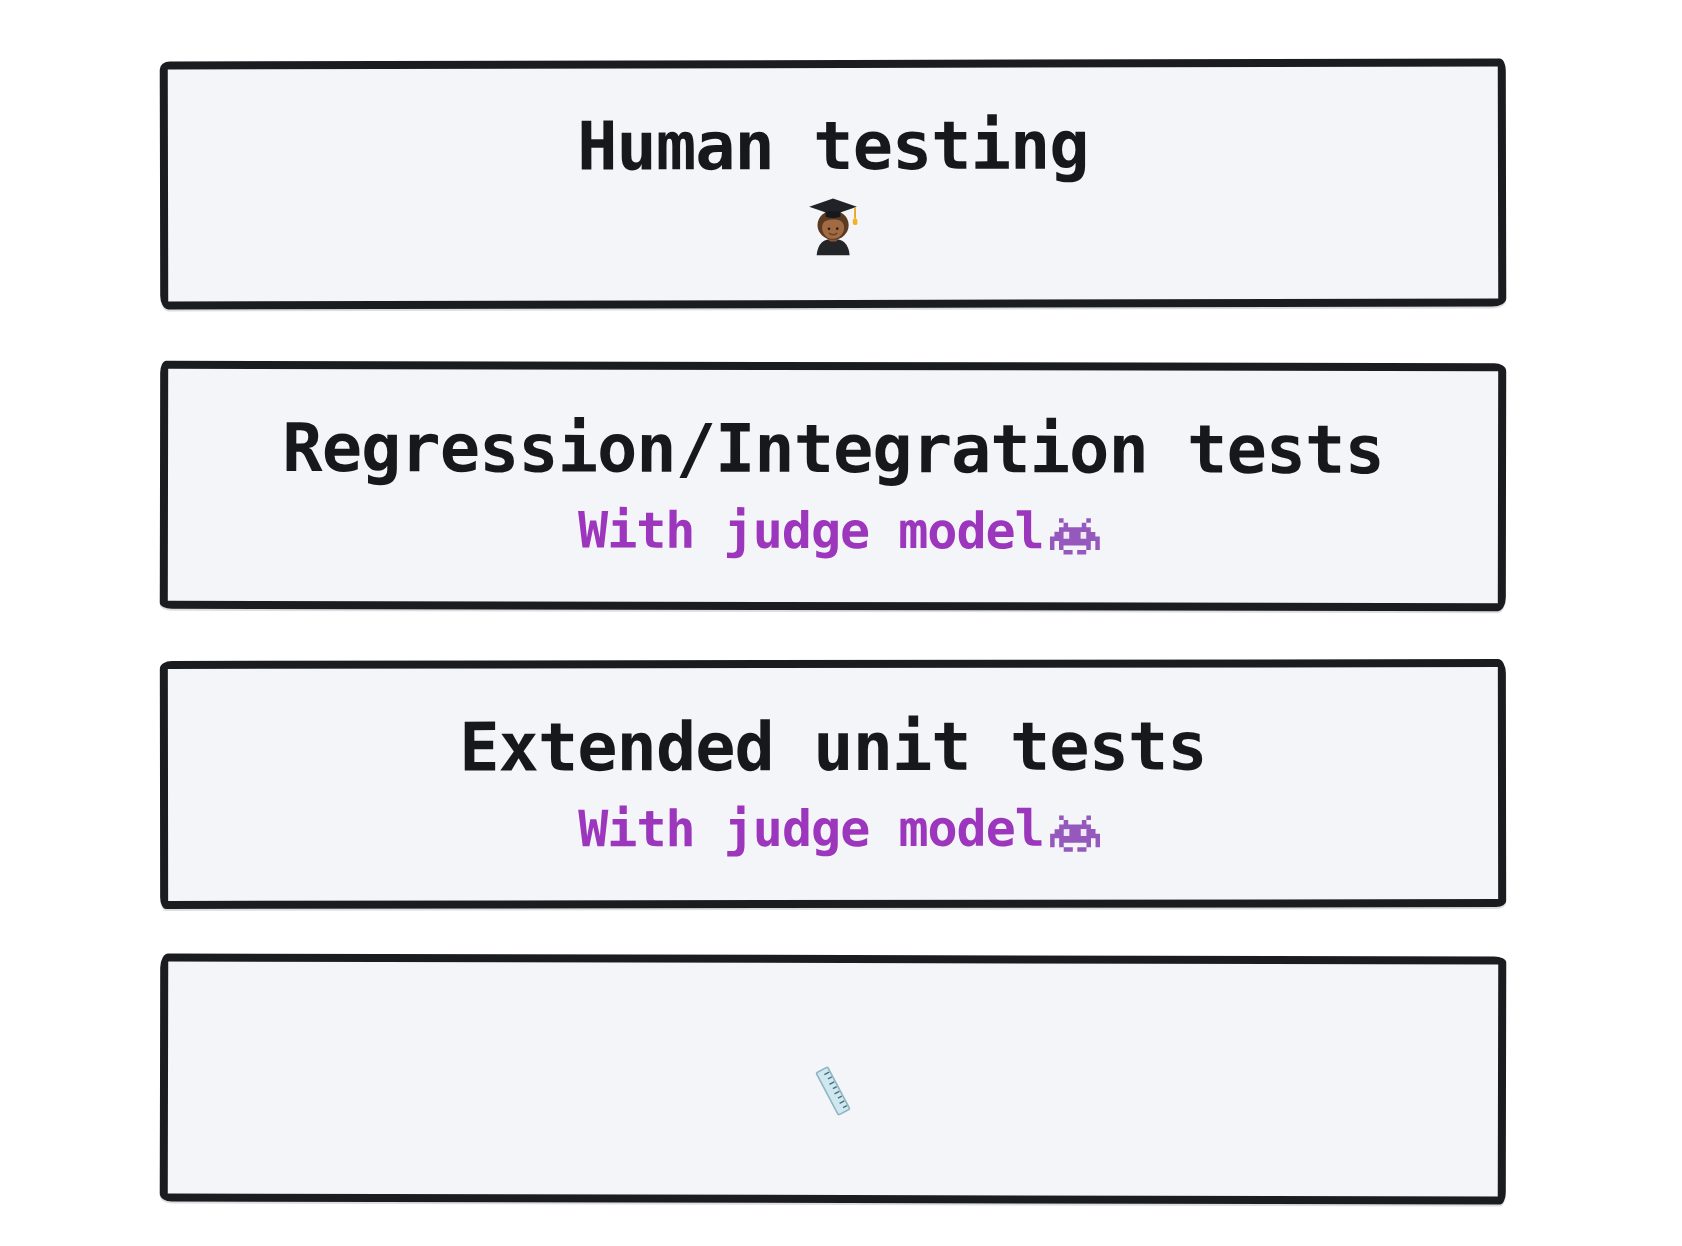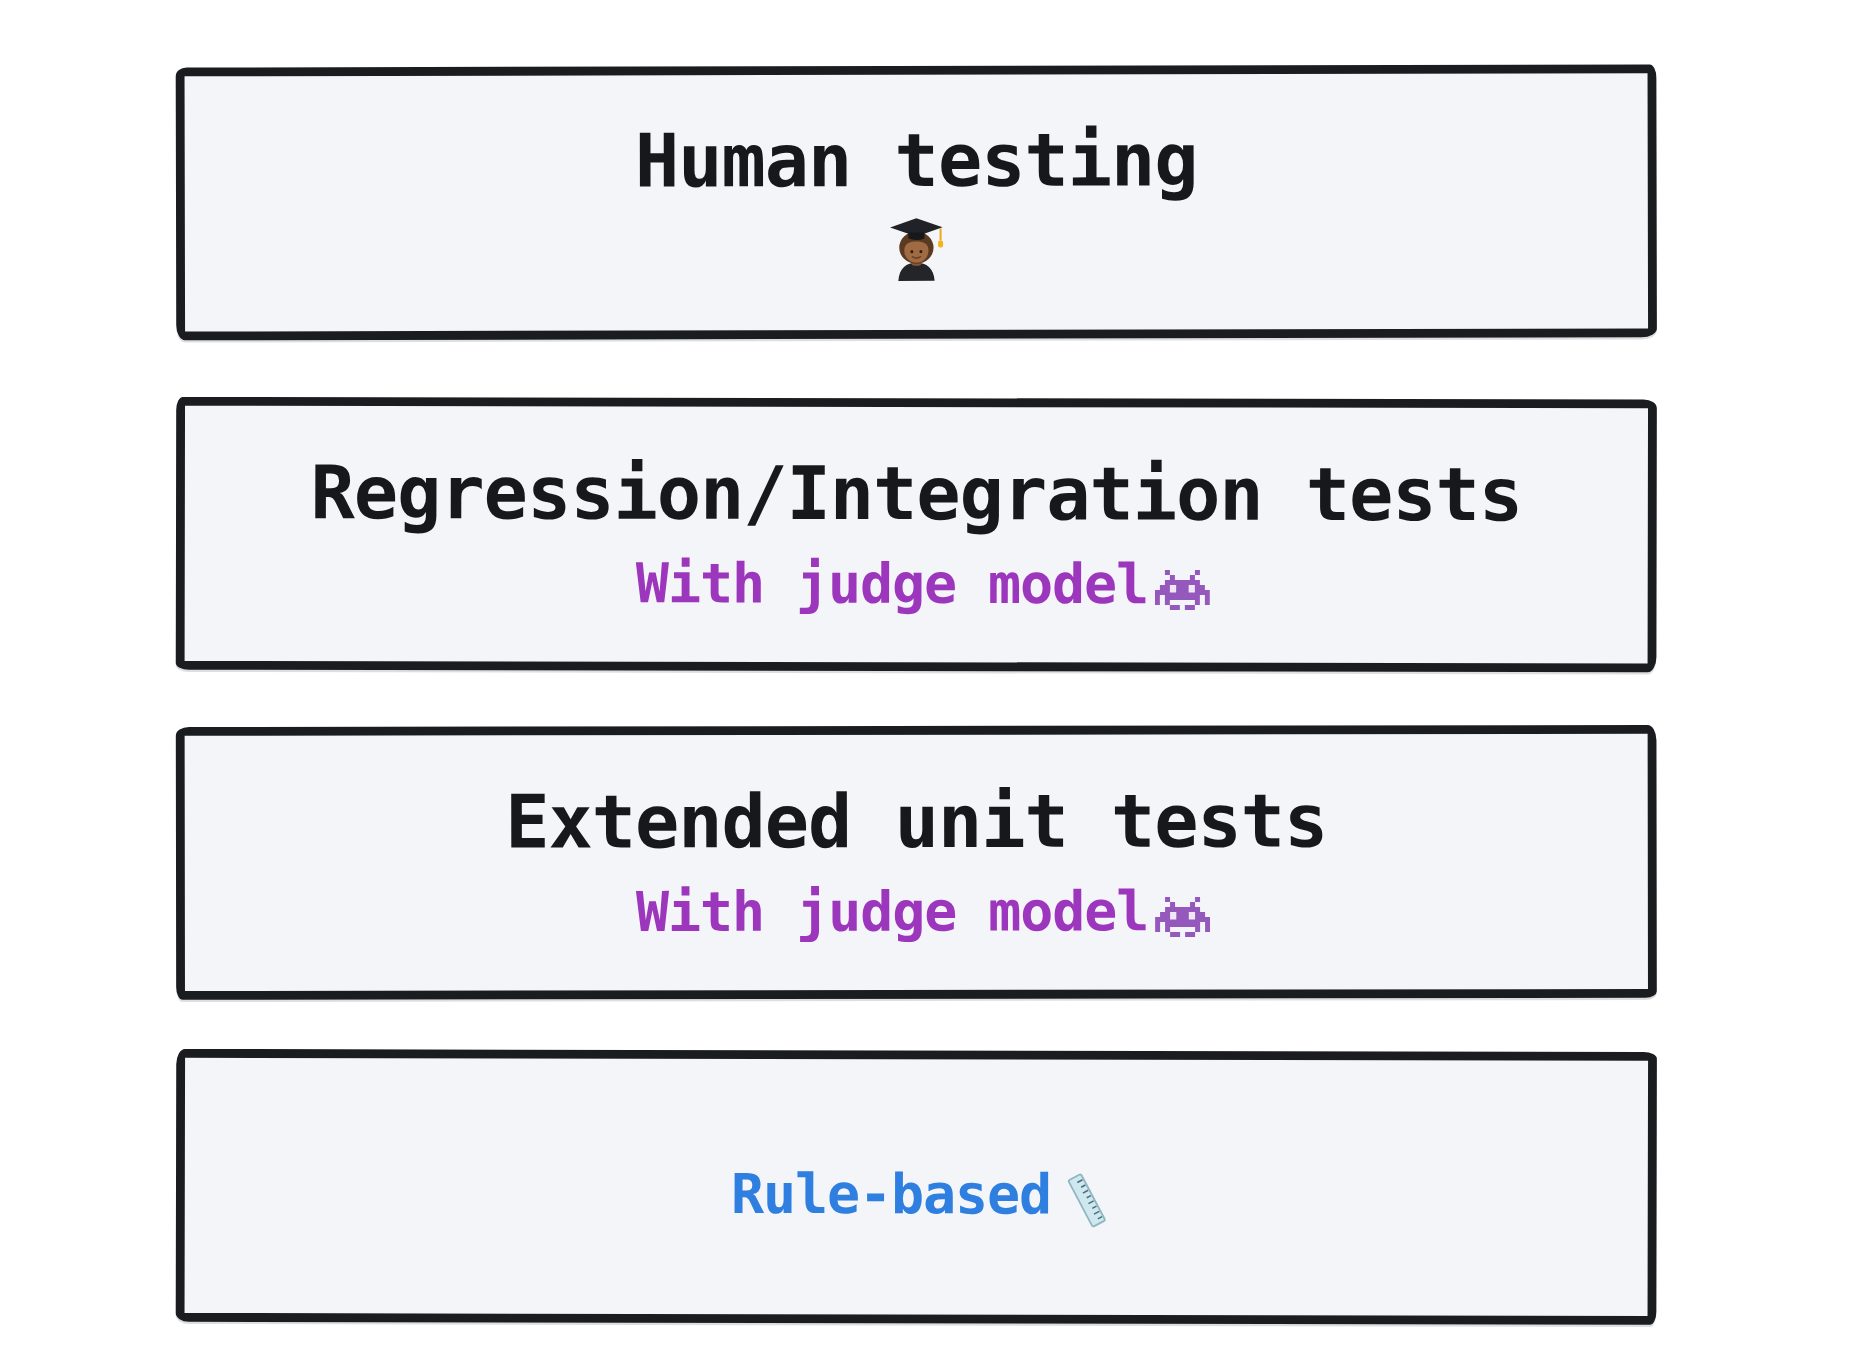--- a/index.html
+++ b/index.html
@@ -108,21 +108,20 @@
       <span class="layer-subtitle subtitle-judge">With judge model</span>
       <svg class="emoji-svg inline-icon" width="50" height="38" viewBox="0 0 44 32" aria-hidden="true">
         <path fill="#9559bd" d="M8 0h4v4h-4z M32 0h4v4h-4z M12 4h4v4h-4z M28 4h4v4h-4z M8 8h28v4h-28z M4 12h36v4h-36z M0 16h44v4h-44z M0 20h4v4h-4z M8 20h28v4h-28z M40 20h4v4h-4z M0 24h4v4h-4z M8 24h4v4h-4z M32 24h4v4h-4z M40 24h4v4h-4z M12 28h8v4h-8z M24 28h8v4h-8z"></path>
         <path fill="#f0e8f5" d="M12 12h5v6h-5z M27 12h5v6h-5z"></path>
       </svg>
     </div>
   </div>
 
   <div class="layer layer-4">
     <div class="subtitle-row">
-      <span class="layer-subtitle subtitle-rule">Rule-based</span>
       <svg class="emoji-svg inline-icon" width="52" height="52" viewBox="0 0 48 48" aria-hidden="true">
         <g transform="rotate(62 24 24)">
           <rect x="2" y="18" width="44" height="12" rx="1.5" fill="#cfe7ee" stroke="#8fb6c2" stroke-width="1.5"></rect>
           <path d="M7 19v5 M12 19v4 M17 19v5 M22 19v4 M27 19v5 M32 19v4 M37 19v5 M42 19v4" stroke="#48707e" stroke-width="1.3" fill="none"></path>
         </g>
       </svg>
     </div>
   </div>
 
 </div>

